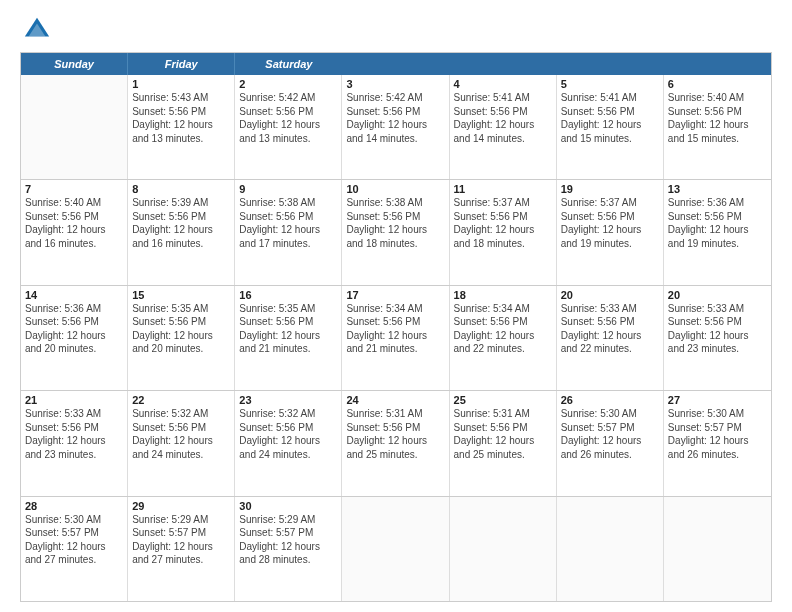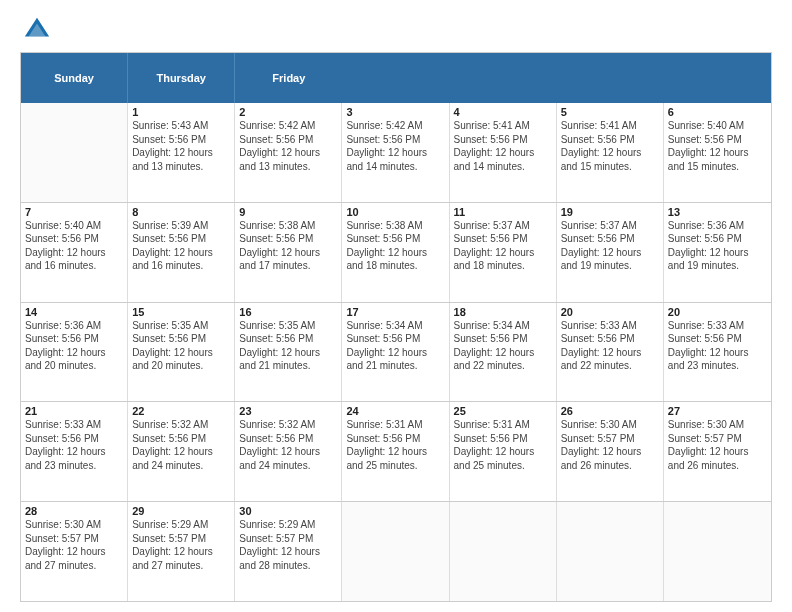--- a/index.html
+++ b/index.html
@@ -69,22 +69,23 @@
     .cal-header-row {
       display: grid;
       grid-template-columns: repeat(7, 1fr);
       background-color: #2e6da4;
     }
     .cal-header-cell {
       color: #fff;
       font-size: 11px;
       font-weight: bold;
       text-align: center;
-      padding: 19px 2px;
+      padding: 5px 2px;
       border-right: 1px solid #4a87b8;
+      font-style: italic;
     }
     .cal-header-cell:last-child { border-right: none; }
     .cal-body {
       display: flex;
       flex-direction: column;
       flex: 1;
     }
     .cal-week {
       display: grid;
       grid-template-columns: repeat(7, 1fr);
@@ -132,22 +133,22 @@
     </div>
     <div class="title-block">
       <div class="main-title"></div>
       <div class="subtitle"></div>
     </div>
   </div>
 
   <div class="calendar">
     <div class="cal-header-row">
     <div class="cal-header-cell">Sunday</div>
-        <div class="cal-header-cell">Thursday</div>
         <div class="cal-header-cell">Friday</div>
+        <div class="cal-header-cell">Saturday</div>
       </div>
     <div class="cal-body">
     <div class="cal-week">
           <div class="cal-cell empty"></div>
           <div class="cal-cell">
             <span class="day-num">1</span>
             <div class="cell-text" style="white-space: pre-line;">Sunrise: 5:43 AM
 Sunset: 5:56 PM
 Daylight: 12 hours
 and 13 minutes.</div>

